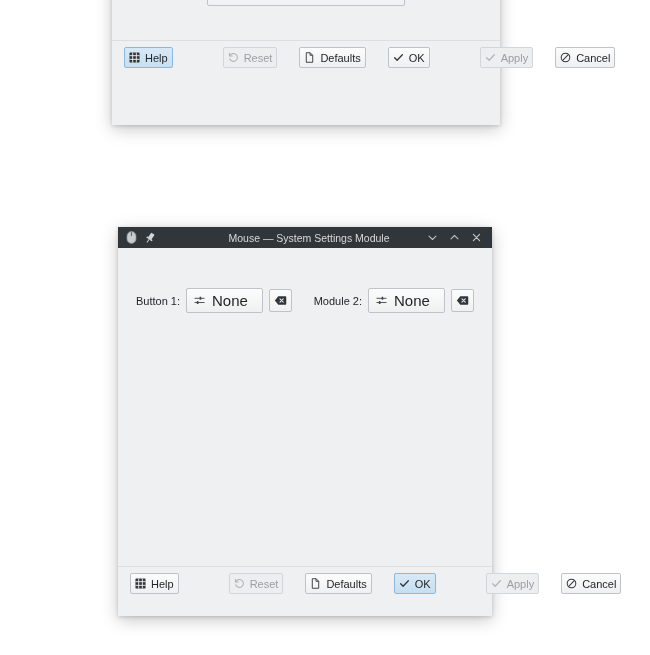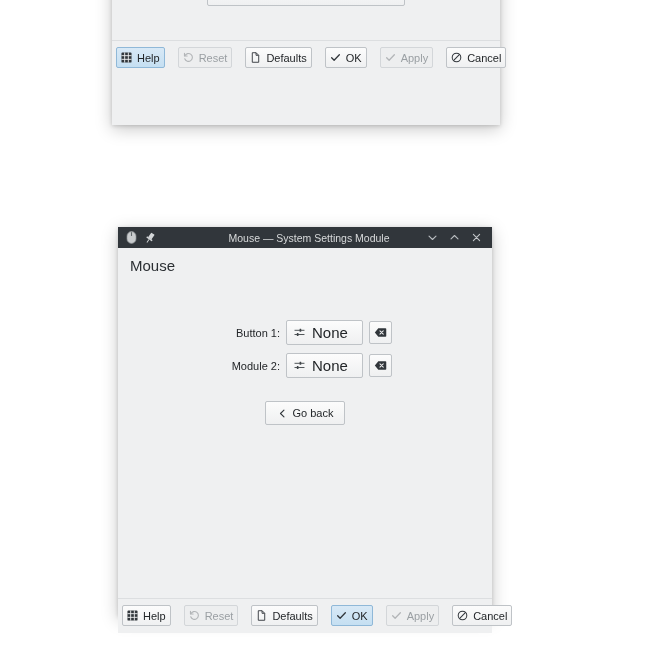--- a/index.html
+++ b/index.html
@@ -107,20 +107,21 @@
     font-size: 11px;
     color: #232629;
     box-sizing: border-box;
     white-space: nowrap;
     line-height: 14px;
   }
   .btn.disabled {
     color: #9a9fa3;
     background: #edeeef;
     border-color: #d3d6d9;
+    margin-left: 28px;
   }
   .btn.disabled .icon { opacity: 0.4; }
   .btn.highlight {
     background: linear-gradient(#d8e9f6, #c5dff2);
     border-color: #8fb8d8;
   }
 
   .icon { display: inline-flex; align-items: center; justify-content: center; }
   .icon svg { display: block; }
 
@@ -129,21 +130,21 @@
     display: flex;
     justify-content: center;
     padding-top: 102px;
   }
   .rebind-btn { padding: 4px 12px; }
 
   
   .binding-rows {
     padding-top: 40px;
     display: flex;
-    flex-direction: column;
+    flex-direction: row;
     gap: 8px;
     align-items: center;
   }
   .binding-row {
     display: flex;
     align-items: center;
     gap: 6px;
   }
   .binding-label {
     width: 62px;
@@ -177,23 +178,23 @@
     display: flex;
     justify-content: center;
     padding-top: 23px;
   }
   .goback-btn { padding: 4px 11px; }
 
   
   .footer {
     background: #eff0f1;
     border-top: 1px solid #dcdee0;
-    padding: 6px 8px 7px 4px;
-    display: flex;
-    gap: 13px;
+    padding: 6px 8px 7px 12px;
+    display: flex;
+    gap: 22px;
     align-items: center;
   }
   .footer .btn {
     flex: 1 1 0;
     padding: 3px 4px;
     height: 21px;
   }
 </style>
 </head>
 <body>
@@ -300,21 +301,20 @@
         </svg>
       </span>
       <span class="win-ctl">
         <svg width="11" height="11" viewBox="0 0 12 12" fill="none" stroke="#c3c7ca" stroke-width="1.2" stroke-linecap="round">
           <path d="M2.6 2.6 9.4 9.4M9.4 2.6 2.6 9.4"></path>
         </svg>
       </span>
     </div>
   </div>
 
-  <div class="page-header">Mouse</div>
 
   <div class="content-area">
     <div class="binding-rows">
 
       <div class="binding-row">
         <span class="binding-label">Button 1:</span>
         <span class="combo">
           <span class="icon">
             <svg width="11" height="11" viewBox="0 0 12 12" fill="none" stroke="#41464a" stroke-width="1">
               <path d="M1 3.6H11M1 8.2H11" stroke-linecap="round"></path>
@@ -350,30 +350,20 @@
           <span class="icon">
             <svg width="13" height="11" viewBox="0 0 14 12">
               <path d="M4.6 1.3H12.4a0.9 0.9 0 0 1 0.9 0.9v7.6a0.9 0.9 0 0 1-0.9 0.9H4.6L0.8 6z" fill="#31363b"></path>
               <path d="M6.4 4.2 10 7.8M10 4.2 6.4 7.8" stroke="#eff0f1" stroke-width="1.1" stroke-linecap="round"></path>
             </svg>
           </span>
         </span>
       </div>
     </div>
 
-    <div class="goback-wrap">
-      <div class="btn goback-btn">
-        <span class="icon">
-          <svg width="11" height="11" viewBox="0 0 12 12" fill="none" stroke="#31363b" stroke-width="1.2" stroke-linecap="round" stroke-linejoin="round">
-            <path d="M7.6 2.2 3.8 6l3.8 3.8"></path>
-          </svg>
-        </span>
-        <span>Go back</span>
-      </div>
-    </div>
   </div>
 
   <div class="footer">
     <div class="btn">
       <span class="icon">
         <svg width="11" height="11" viewBox="0 0 12 12">
           <rect x="0.5" y="0.5" width="11" height="11" rx="1" fill="#31363b"></rect>
           <path d="M4 0.5V11.5M8 0.5V11.5M0.5 4H11.5M0.5 8H11.5" stroke="#eff0f1" stroke-width="1"></path>
         </svg>
       </span>

